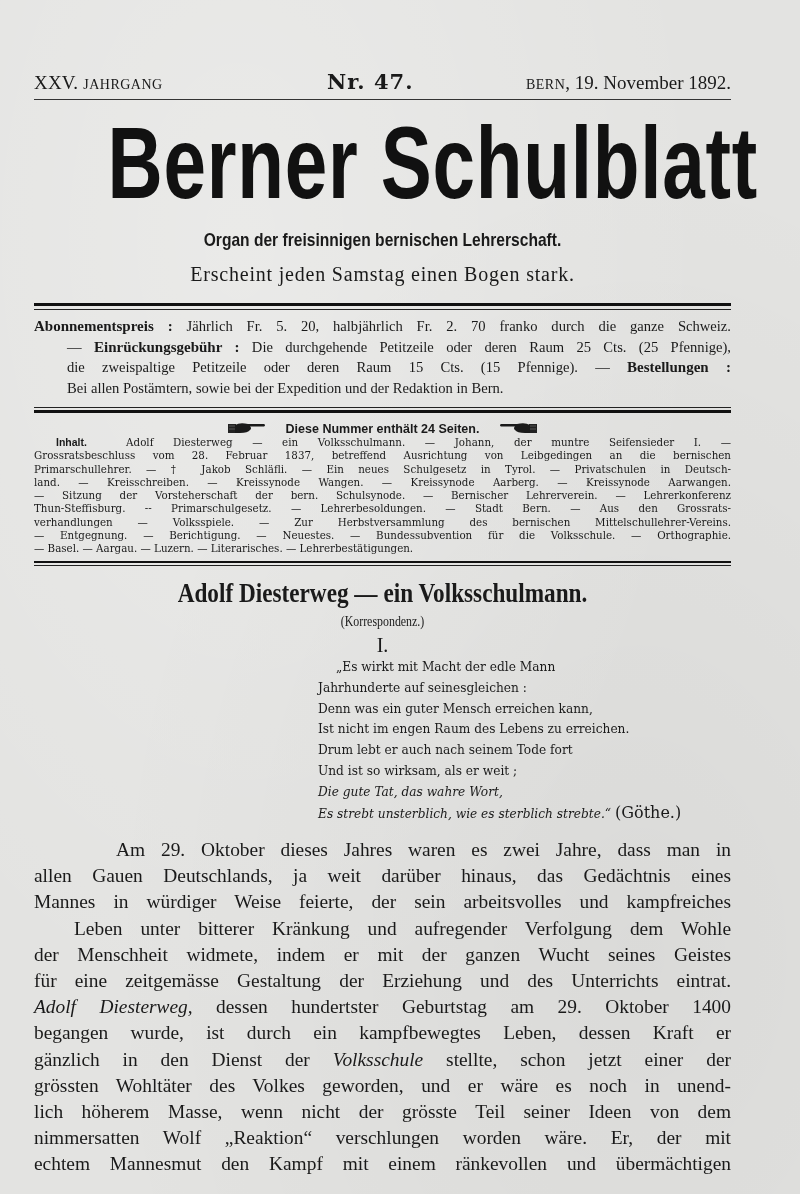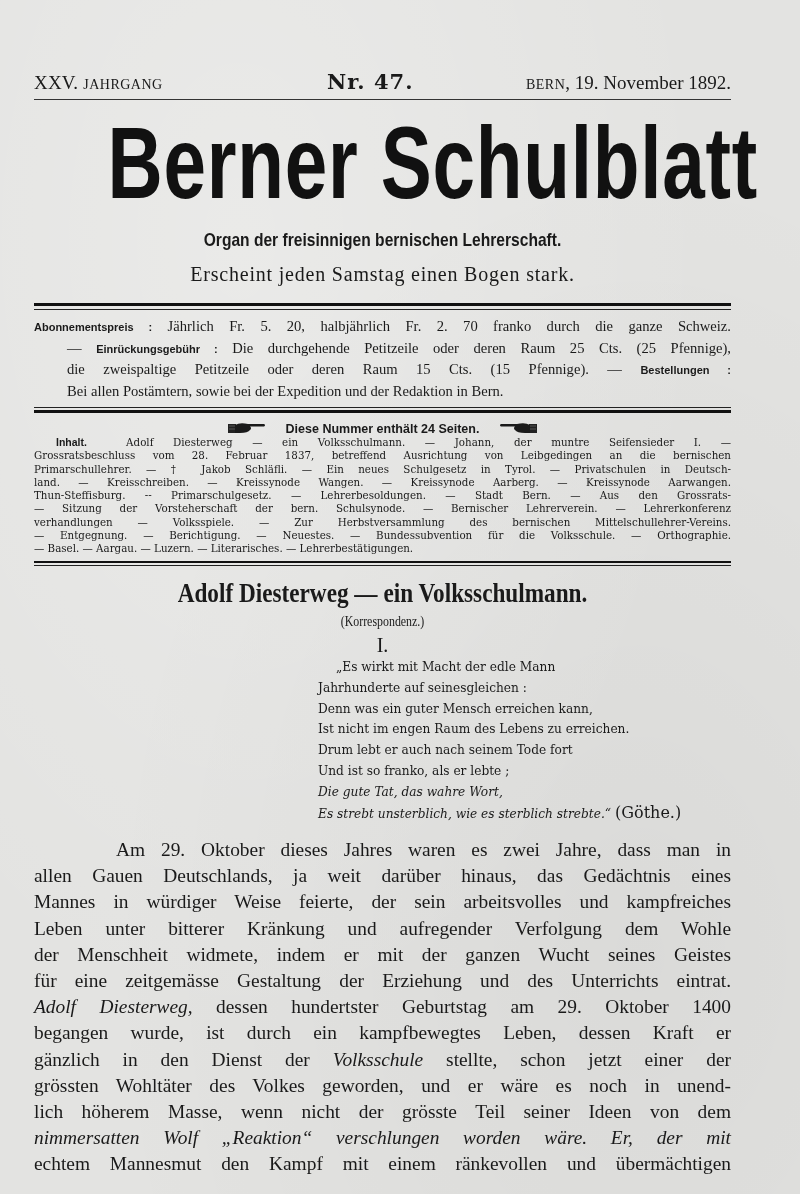--- a/index.html
+++ b/index.html
@@ -96,21 +96,21 @@
       left: 34px; top: 316px;
       width: 697px;
       font-family: "Liberation Serif", serif;
       font-size: 14.6px;
       line-height: 20.5px;
       text-align: justify;
     }
     .subscription .line { display: block; white-space: nowrap; text-align-last: justify; }
     .subscription .indent { padding-left: 33px; }
     .subscription .lbl {
-      font-family: Liberation Sans, sans-serif; font-weight: bold; font-size: 11px;
+      font-family: Liberation Serif, serif; font-weight: bold; font-size: 15px;
     }
 
     
     .contents-header {
       position: absolute;
       left: 34px; top: 421px;
       width: 697px;
       text-align: center;
       font-family: "Liberation Sans", sans-serif;
       font-weight: bold;
@@ -239,53 +239,53 @@
       <line x1="31" y1="5" x2="37" y2="5" stroke="#777" stroke-width="0.6"></line>
       <line x1="31" y1="8" x2="37" y2="8" stroke="#777" stroke-width="0.6"></line>
     </svg>
   </div>
 
   <div class="contents">
     <span class="line" style="display: block;"><span class="inhalt">Inhalt.</span>&nbsp;&nbsp;<span>Adolf Diesterweg — ein Volksschulmann. — Johann, der muntre Seifensieder I. —</span></span>
     <span class="line" style="display: block;">Grossratsbeschluss vom 28. Februar 1837, betreffend Ausrichtung von Leibgedingen an die bernischen</span>
     <span class="line" style="display: block;">Primarschullehrer. — † Jakob Schläfli. — Ein neues Schulgesetz in Tyrol. — Privatschulen in Deutsch-</span>
     <span class="line" style="display: block;">land. — Kreisschreiben. — Kreissynode Wangen. — Kreissynode Aarberg. — Kreissynode Aarwangen.</span>
+    <span class="line" style="display: block;">— Sitzung der Vorsteherschaft der bern. Schulsynode. — Bernischer Lehrerverein. — Lehrerkonferenz</span>
     <span class="line" style="display: block;">Thun-Steffisburg. -- Primarschulgesetz. — Lehrerbesoldungen. — Stadt Bern. — Aus den Grossrats-</span>
-    <span class="line" style="display: block;">— Sitzung der Vorsteherschaft der bern. Schulsynode. — Bernischer Lehrerverein. — Lehrerkonferenz</span>
     <span class="line" style="display: block;">verhandlungen — Volksspiele. — Zur Herbstversammlung des bernischen Mittelschullehrer-Vereins.</span>
     <span class="line" style="display: block;">— Entgegnung. — Berichtigung. — Neuestes. — Bundessubvention für die Volksschule. — Orthographie.</span>
     <span class="line" style="text-align-last: left; display: block;">— Basel. — Aargau. — Luzern. — Literarisches. — Lehrerbestätigungen.</span>
   </div>
 
   <div class="rule-thick" style="top:561px;height:2px"></div>
   <div class="rule-thin" style="top:565px"></div>
 
   <div class="article-title">Adolf Diesterweg — ein Volksschulmann.</div>
   <div class="article-sub">(Korrespondenz.)</div>
   <div class="article-part">I.</div>
 
   <div class="poem">
     <span class="l first" style="display: block;">„Es wirkt mit Macht der edle Mann</span>
     <span class="l" style="display: block;">Jahrhunderte auf seinesgleichen :</span>
     <span class="l" style="display: block;">Denn was ein guter Mensch erreichen kann,</span>
     <span class="l" style="display: block;">Ist nicht im engen Raum des Lebens zu erreichen.</span>
     <span class="l" style="display: block;">Drum lebt er auch nach seinem Tode fort</span>
-    <span class="l" style="display: block;">Und ist so franko, als er lebte ;</span>
+    <span class="l" style="display: block;">Und ist so wirksam, als er weit ;</span>
     <span class="l it" style="display: block;">Die gute Tat, das wahre Wort,</span>
     <span class="l" style="display: block;"><span class="it">Es strebt unsterblich, wie es sterblich strebte.“</span><span class="src">(Göthe.)</span></span>
   </div>
 
   <div class="body-text">
     <span class="line first" style="display: block;">Am 29. Oktober dieses Jahres waren es zwei Jahre, dass man in</span>
     <span class="line" style="display: block;">allen Gauen Deutschlands, ja weit darüber hinaus, das Gedächtnis eines</span>
     <span class="line" style="display: block;">Mannes in würdiger Weise feierte, der sein arbeitsvolles und kampfreiches</span>
-    <span class="line" style="display: block;">Leben unter bitterer Kränkung und aufregender Verfolgung dem Wohle</span>
+    <span class="line" style="display: block; margin-left: 40px;">Leben unter bitterer Kränkung und aufregender Verfolgung dem Wohle</span>
     <span class="line" style="display: block;">der Menschheit widmete, indem er mit der ganzen Wucht seines Geistes</span>
     <span class="line" style="display: block;">für eine zeitgemässe Gestaltung der Erziehung und des Unterrichts eintrat.</span>
     <span class="line" style="display: block;"><span class="it">Adolf Diesterweg,</span><span> dessen hundertster Geburtstag am 29. Oktober 1400</span></span>
     <span class="line" style="display: block;">begangen wurde, ist durch ein kampfbewegtes Leben, dessen Kraft er</span>
     <span class="line" style="display: block;"><span>gänzlich in den Dienst der </span><span class="it">Volksschule</span><span> stellte, schon jetzt einer der</span></span>
     <span class="line" style="display: block;">grössten Wohltäter des Volkes geworden, und er wäre es noch in unend-</span>
     <span class="line" style="display: block;">lich höherem Masse, wenn nicht der grösste Teil seiner Ideen von dem</span>
-    <span class="line" style="display: block; font-style: italic;">nimmersatten Wolf „Reaktion“ verschlungen worden wäre. Er, der mit</span>
+    <span class="line" style="display: block;">nimmersatten Wolf „Reaktion“ verschlungen worden wäre. Er, der mit</span>
     <span class="line" style="display: block;">echtem Mannesmut den Kampf mit einem ränkevollen und übermächtigen</span>
   </div>
 </div>
 
 </body></html>

